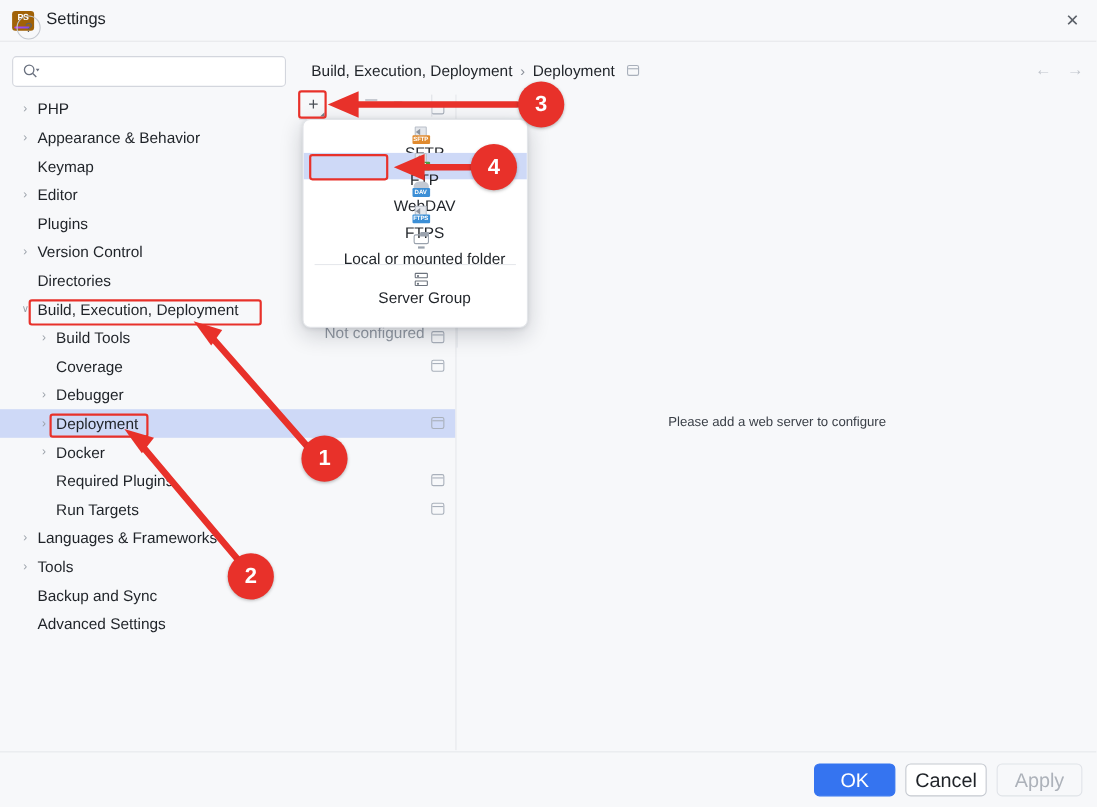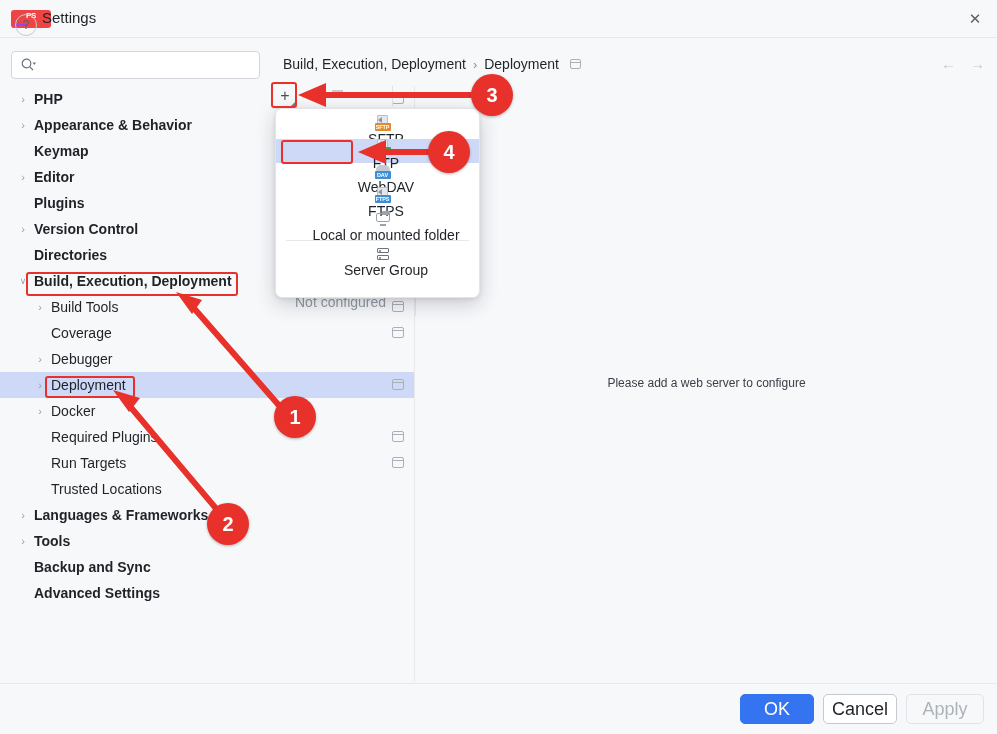--- a/index.html
+++ b/index.html
@@ -21,22 +21,22 @@
 
   
   .titlebar {
     position: absolute; left: 0; top: 0; width: 997px; height: 38px;
     background: #f7f8fa;
     border-bottom: 1px solid #e6e8ec;
     display: flex; align-items: center;
   }
   .app-icon {
     position: absolute; left: 11px; top: 10px;
-    width: 40px; height: 18px; border-radius: 3px;
-    background: #ef4444;
+    width: 20px; height: 18px; border-radius: 3px;
+    background: #a16207;
     display: flex; align-items: flex-start; justify-content: center;
     overflow: hidden;
   }
   .app-icon .ps {
     font-size: 8px; font-weight: bold; color: #fff;
     line-height: 12px; letter-spacing: -0.3px;
   }
   .app-icon .bar {
     position: absolute; left: 2px; bottom: 2px;
     width: 14px; height: 2.5px; border-radius: 1px;
@@ -102,21 +102,21 @@
     width: 12px; height: 11px;
     border: 1px solid #a9b0bb; border-radius: 2px;
   }
   .tree-row .scope-ic::after {
     content: ""; position: absolute;
     left: 0; right: 0; top: 2px; height: 1px; background: #a9b0bb;
   }
 
   
   .d0 .twisty { left: 16px; }
-  .d0 .lbl { margin-left: 34px; font-weight: bold; }
+  .d0 .lbl { margin-left: 34px; font-weight: normal; }
   .d1 .twisty { left: 33px; }
   .d1 .lbl { margin-left: 51px; }
 
   
   .crumb {
     position: absolute; left: 283px; top: 56px;
     font-size: 14px; color: #1f2328;
     display: flex; align-items: center; gap: 7px;
   }
   .crumb .sep { color: #8b9099; font-size: 13px; }
@@ -434,23 +434,20 @@
         <span class="twisty">›</span>
         <span class="lbl">Docker</span>
       </div>
       <div class="tree-row d1">
         <span class="lbl">Required Plugins</span>
         <span class="scope-ic"></span>
       </div>
       <div class="tree-row d1">
         <span class="lbl">Run Targets</span>
         <span class="scope-ic"></span>
-      </div>
-      <div class="tree-row d1">
-        <span class="lbl">Trusted Locations</span>
       </div>
       <div class="tree-row d0">
         <span class="twisty">›</span>
         <span class="lbl">Languages &amp; Frameworks</span>
       </div>
       <div class="tree-row d0">
         <span class="twisty">›</span>
         <span class="lbl">Tools</span>
       </div>
       <div class="tree-row d0">

